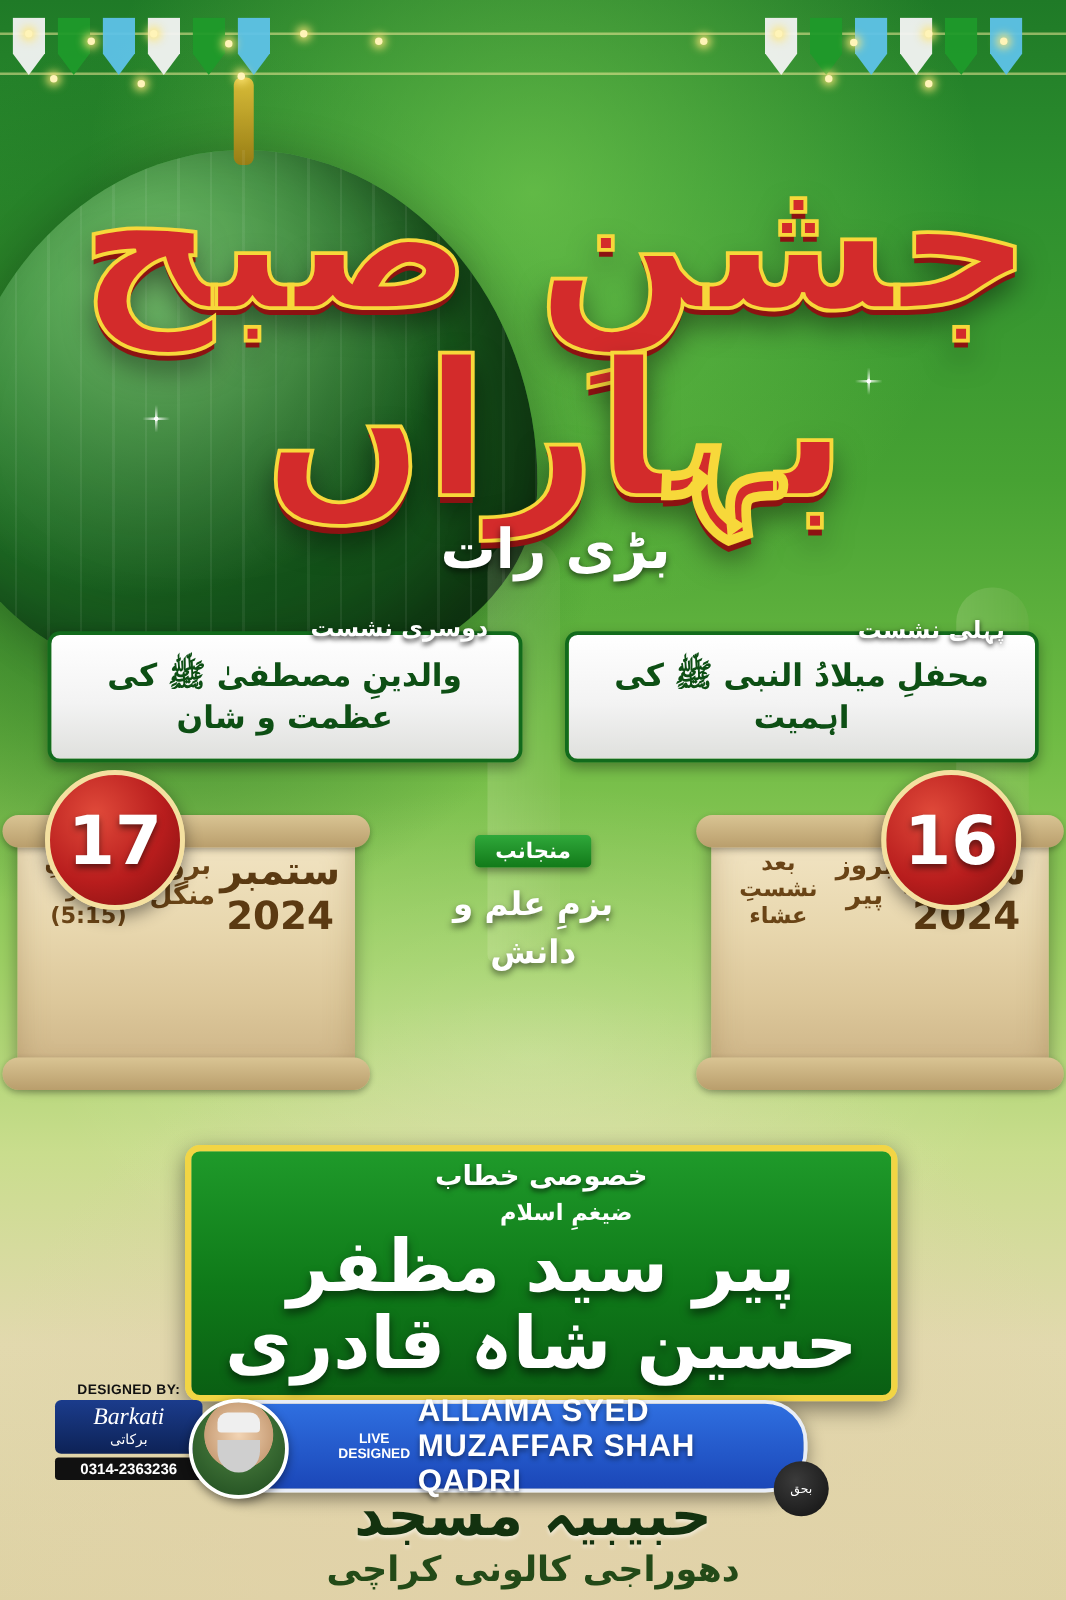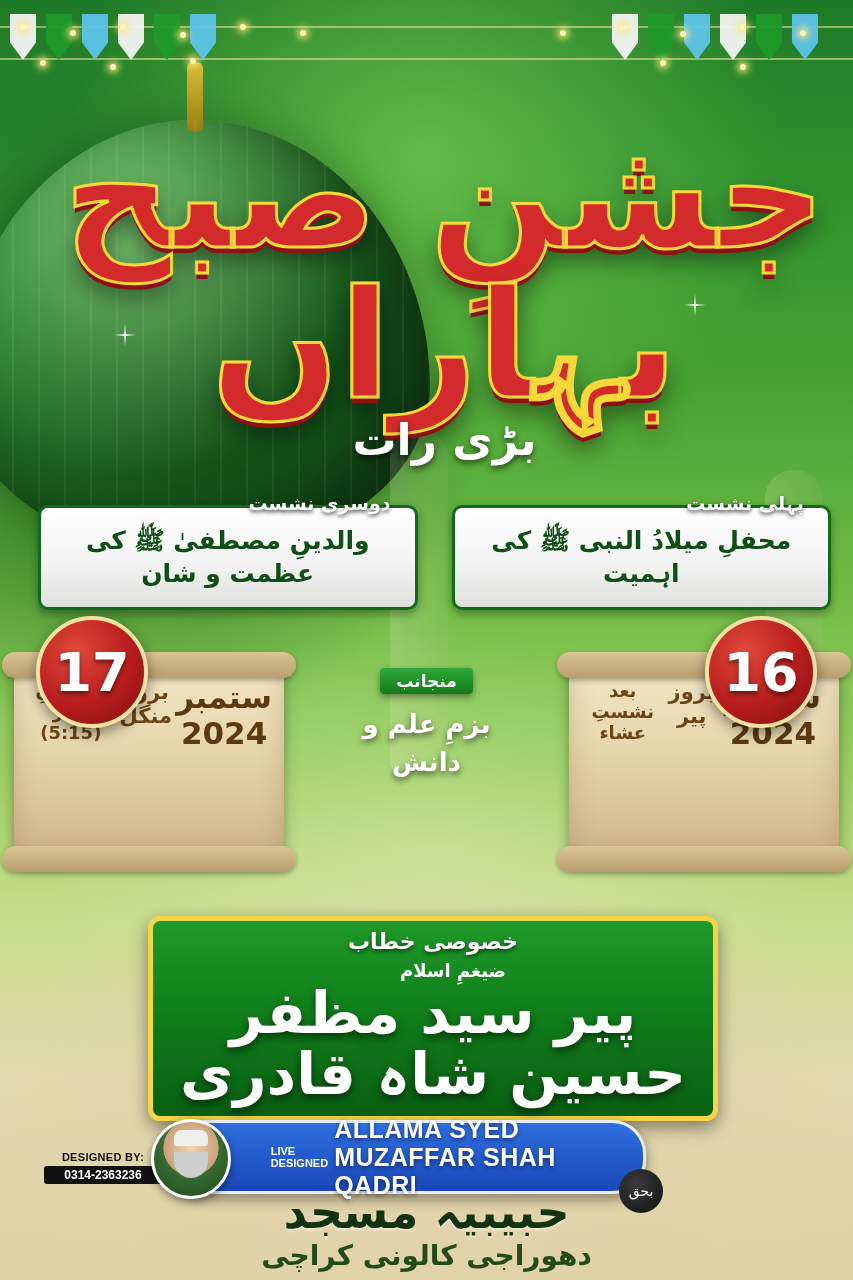--- a/index.html
+++ b/index.html
@@ -218,34 +218,34 @@
   .livebar .photo .beard{
     position:absolute;left:50%;top:30px;transform:translateX(-50%);
     width:34px;height:26px;border-radius:0 0 18px 18px;background:#cfcfcf;
   }
   .livebar .fb{
     width:30px;height:30px;border-radius:50%;background:#ffffff;color:#1b47b8;
     display:flex;align-items:center;justify-content:center;font-weight:bold;font-size:20px;
     margin-left:6px;margin-right:62px;font-family:"DejaVu Sans", sans-serif;
   }
   .livebar .livetxt{
-    color:#ffffff;font-size:11px;font-weight:bold;line-height:1.1;margin-right:6px;
+    color:#ffffff;font-size:11px;font-weight:bold;line-height:1.1;margin-right:6px;text-align:center;
   }
   .livebar .names{
     color:#ffffff;font-size:25px;font-weight:bold;line-height:1.12;letter-spacing:.5px;
     text-shadow:0 2px 4px rgba(0,0,0,.45);
   }
   
   .venue{
     position:absolute;left:0;right:0;bottom:8px;text-align:center;direction:rtl;
   }
   .venue .seal{
     position:absolute;right:190px;top:-16px;width:44px;height:44px;border-radius:50%;
     background:radial-gradient(circle at 40% 35%,#3b3b3b,#111);
-    color:#fff;font-size:14px;display:flex;align-items:center;justify-content:center;
+    color:#fff;font-size:10px;display:flex;align-items:center;justify-content:center;
     font-family:Liberation Sans, sans-serif;
   }
   .venue .name{
     font-family:"DejaVu Sans", sans-serif;font-size:46px;font-weight:bold;color:#13320f;
     text-shadow:0 2px 3px rgba(255,255,255,.5);
   }
   .venue .addr{
     font-family:"DejaVu Sans", sans-serif;font-size:28px;font-weight:bold;color:#234a18;
   }
   .sparkle{position:absolute;width:10px;height:10px;background:
@@ -358,20 +358,24 @@
   </div>
 
   <div class="speaker-panel">
     <div class="speaker-head">خصوصی خطاب</div>
     <div class="speaker-title">ضیغمِ اسلام</div>
     <div class="speaker-name">پیر سید مظفر حسین شاہ قادری</div>
   </div>
 
   <div class="designer">
     <div class="dtitle">DESIGNED BY:</div>
+    <div class="dlogo">
+      <div class="b1">Barkati</div>
+      <div class="b2">برکاتی</div>
+    </div>
     <div class="dphone">0314-2363236</div>
   </div>
 
   <div class="livebar">
     <div class="photo">
       <div class="cap"></div>
       <div class="beard"></div>
     </div>
     <div class="fb">f</div>
     <div class="livetxt">

